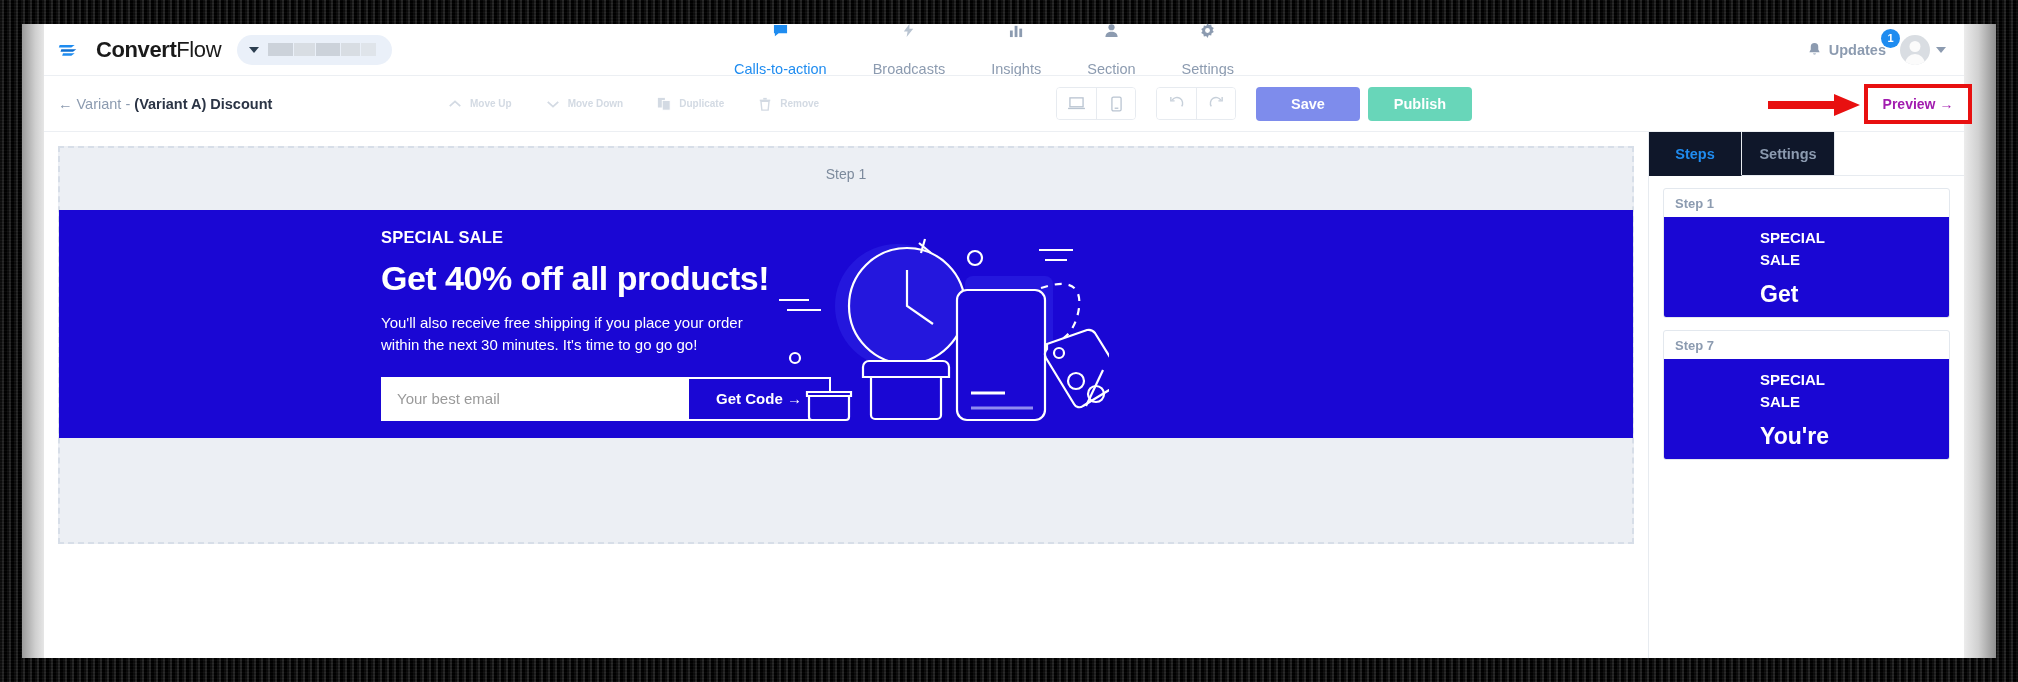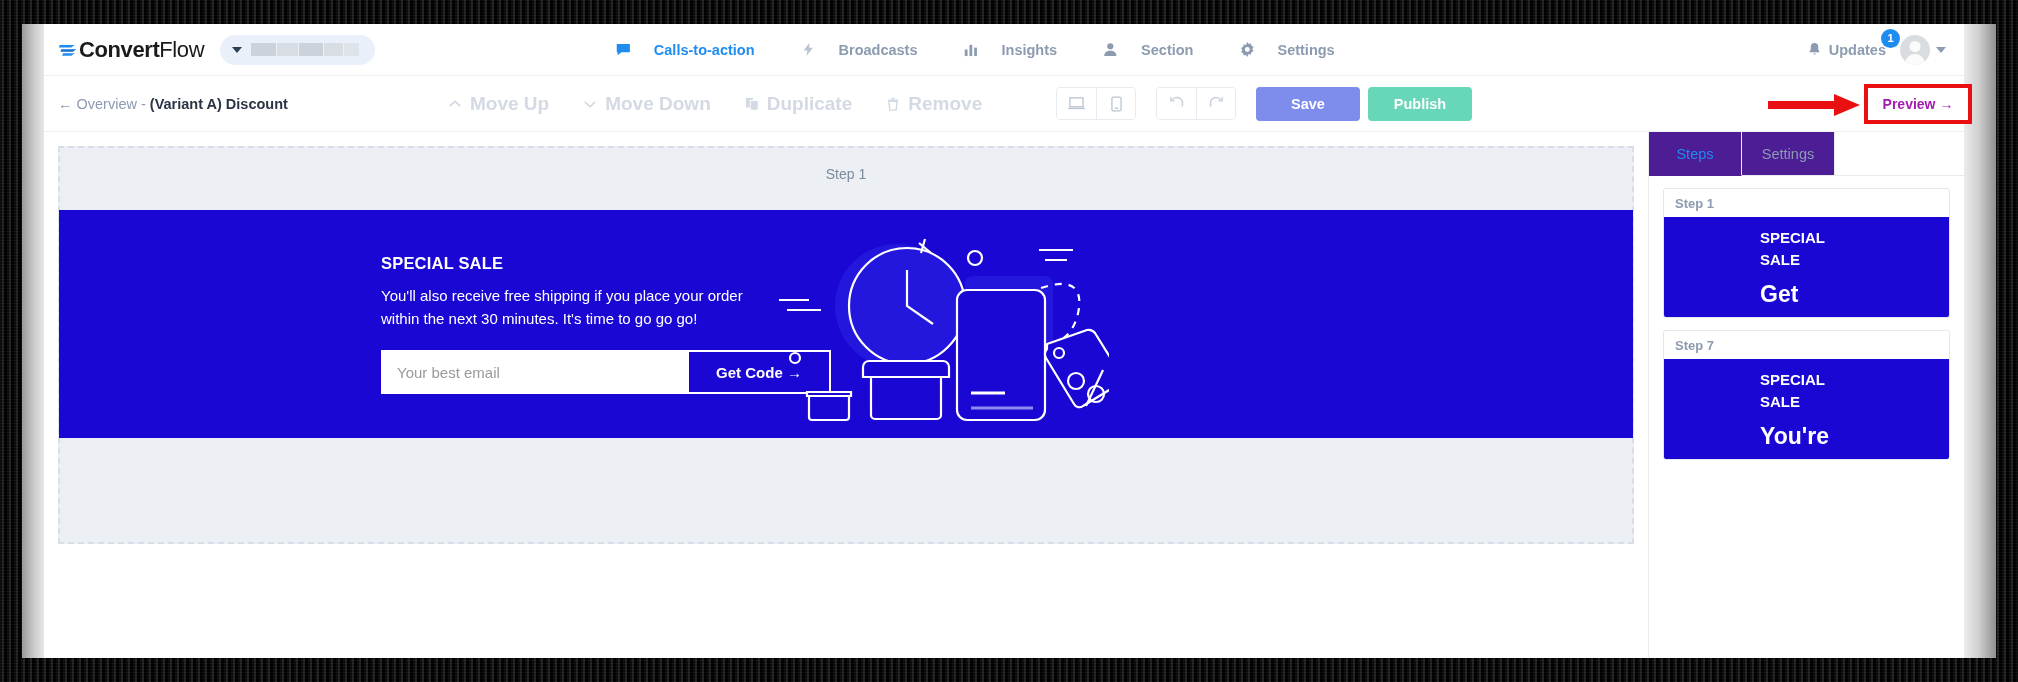--- a/index.html
+++ b/index.html
@@ -50,21 +50,21 @@
 
   
   .topnav {
     position: relative;
     height: 52px;
     display: flex; align-items: center;
     background: #fff;
     border-bottom: 1px solid #eceff3;
     padding: 0 0 0 14px;
   }
-  .logo-wrap { display: flex; align-items: center; gap: 1px; }
+  .logo-wrap { display: flex; align-items: center; gap: 18px; }
   .logo-mark { width: 20px; height: 20px; display:block; }
   .logo-text {
     font-size: 22px; letter-spacing: -0.4px; color: #1a1a1a;
     white-space: nowrap;
   }
   .logo-text b { font-weight: 700; }
   .logo-text span { font-weight: 400; }
 
   .site-select {
     margin-left: 16px;
@@ -87,23 +87,24 @@
   .redacted i { display:block; height:100%; }
 
   .nav-links {
     display: flex; align-items: center;
     gap: 46px;
     margin-left: auto; margin-right: auto;
     position: absolute; left: 50%; transform: translateX(-54%);
   }
   .nav-item {
     display: flex; align-items: center; gap: 23px;
-    font-size: 14.5px; font-weight: 700;
+    font-size: 14.5px; font-weight: 400;
     color: #8c9bb0; white-space: nowrap;
     cursor: pointer;
+    flex-direction: column;
   }
   .nav-item.active { color: #1f8cf0; }
   .nav-ico { width: 15px; height: 15px; display:block; }
 
   .topnav-right {
     margin-left: auto;
     display: flex; align-items: center; gap: 14px;
     padding-right: 18px;
   }
   .updates {
@@ -151,21 +152,21 @@
   .breadcrumb .crumb-link { color: #8c9bb0; cursor: pointer; }
   .breadcrumb .crumb-sep { color: #8c9bb0; }
   .breadcrumb .crumb-cur { color: #2b3445; font-weight: 700; }
 
   .tool-actions {
     position: absolute; left: 404px;
     display: flex; align-items: center; gap: 34px;
   }
   .tool-btn {
     display: flex; align-items: center; gap: 8px;
-    font-size: 19px; font-weight: 700; color: #d3dae3;
+    font-size: 10px; font-weight: 700; color: #d3dae3;
     white-space: nowrap; cursor: pointer;
   }
   .tool-ico { width: 14px; height: 14px; display: block; }
 
   .device-group, .history-group {
     display: flex; align-items: center;
     border: 1px solid #e7ebf0; border-radius: 4px;
     height: 33px; overflow: hidden;
   }
   .device-group { position: absolute; left: 1012px; }
@@ -283,24 +284,24 @@
   .panel {
     width: 316px;
     border-left: 1px solid #e7ebf0;
     background: #fff;
     display: flex; flex-direction: column;
   }
   .panel-tabs { display: flex; height: 44px; }
   .panel-tab {
     width: 93px;
     display: flex; align-items: center; justify-content: center;
-    font-size: 14.5px; font-weight: 400; color: #8c9bb0;
+    font-size: 14.5px; font-weight: 700; color: #8c9bb0;
     border-bottom: 1px solid #e7ebf0;
     border-right: 1px solid #e7ebf0;
-    cursor: pointer; background: #4c1d95;
+    cursor: pointer; background: #0f172a;
   }
   .panel-tab.active { color: #1f8cf0; border-bottom-color: transparent; }
   .panel-tabs .filler { flex: 1; border-bottom: 1px solid #e7ebf0; }
 
   .panel-body { padding: 12px 14px 0 14px; overflow: hidden; }
   .step-card {
     border: 1px solid #e3e8ee;
     border-radius: 3px;
     background: #fff;
     margin-bottom: 12px;
@@ -417,21 +418,21 @@
         <div class="avatar-wrap">
           <div class="avatar"></div>
           <span class="caret-sm"></span>
         </div>
       </div>
     </div>
 
     <div class="toolbar">
 
       <div class="breadcrumb">
-        <span class="crumb-link">← Overview</span><span class="crumb-sep"> - </span><span class="crumb-cur">(Variant A) Discount</span>
+        <span class="crumb-link">← Variant</span><span class="crumb-sep"> - </span><span class="crumb-cur">(Variant A) Discount</span>
       </div>
 
       <div class="tool-actions">
         <div class="tool-btn">
           <svg class="tool-ico" viewBox="0 0 16 16">
             <path d="M2 10.5L8 5l6 5.5" stroke="#d3dae3" stroke-width="2" fill="none"></path>
           </svg>
           <span>Move Up</span>
         </div>
         <div class="tool-btn">
@@ -501,20 +502,21 @@
 
     <div class="body-row">
 
       <div class="canvas-col">
         <div class="canvas">
           <div class="step-label">Step 1</div>
 
           <div class="cta">
             <div class="cta-text">
               <div class="eyebrow">SPECIAL SALE</div>
+              <div class="headline">Get 40% off all products!</div>
               <div class="subcopy">You'll also receive free shipping if you place your order within the next 30 minutes. It's time to go go go!</div>
               <div class="form-row">
                 <input class="email-input" type="text" placeholder="Your best email" style="">
                 <button class="code-btn">Get Code →</button>
               </div>
             </div>
 
             <div class="cta-art">
               <svg width="330" height="210" viewBox="0 0 330 210">
                 <g fill="none" stroke="#ffffff" stroke-width="2.2">

